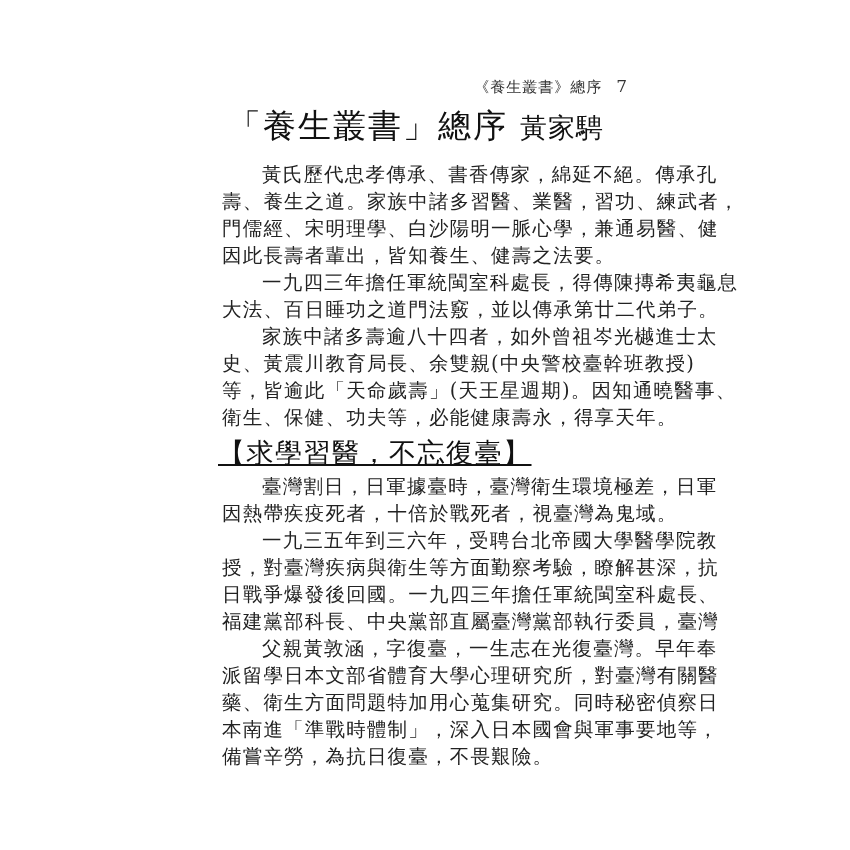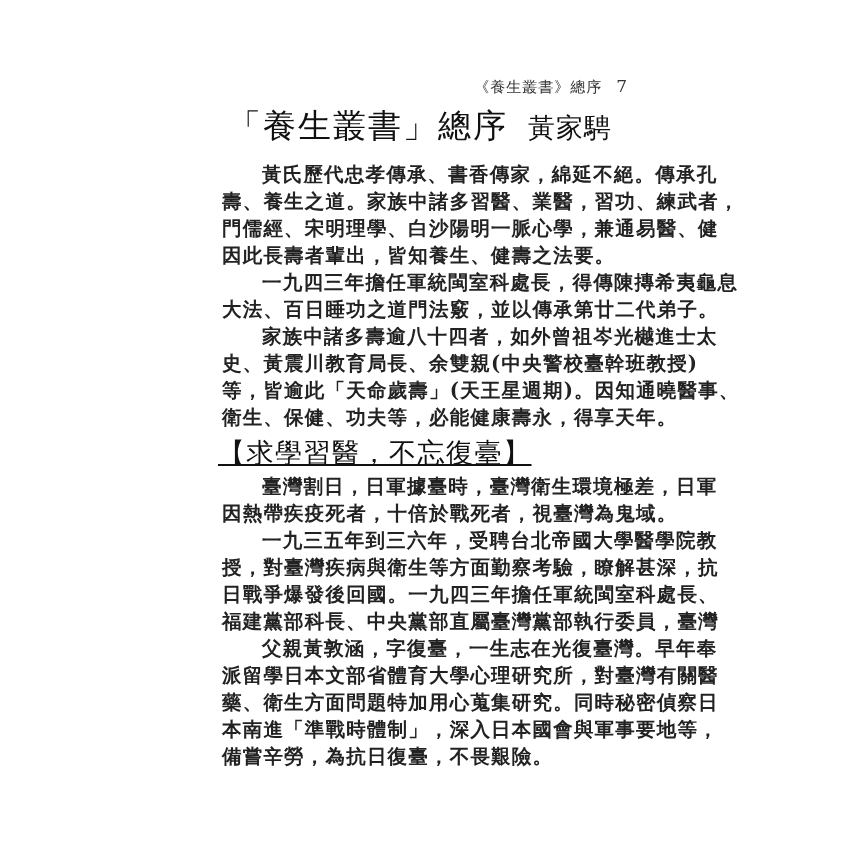--- a/index.html
+++ b/index.html
@@ -4,24 +4,24 @@
 <style>
   html, body { margin:0; padding:0; background:#ffffff; }
   body { width:850px; height:850px; position:relative; overflow:hidden;
          font-family:"DejaVu Serif","Liberation Serif",serif; color:#1a1a1a; }
   .page { position:absolute; left:0; top:12px; width:850px; height:850px; }
   .running-head { position:absolute; top:64px; right:222px; font-size:15px; color:#333;
                   letter-spacing:1px; white-space:nowrap; }
   .running-head .pnum { margin-left:14px; font-size:17px; }
   .title { position:absolute; top:92px; left:228px; white-space:nowrap; color:#111; }
   .title .main { font-size:33px; letter-spacing:2px; }
-  .title .author { font-size:27px; margin-left:20px; letter-spacing:1px; }
+  .title .author { font-size:27px; margin-left:12px; letter-spacing:1px; }
   .body { position:absolute; left:222px; top:149px; width:412px; }
   .para { margin:0; font-size:19.5px; line-height:27px; letter-spacing:1.2px;
-          text-align:justify; color:#222;font-weight:bold; }
+          text-align:justify; color:#222; }
   .para .line { display:block; white-space:nowrap; height:27px; }
   .indent { padding-left:40px; }
   .section-head { font-size:27px; line-height:40px; margin:2px 0 0 -4px; letter-spacing:1.5px;
                   color:#111; white-space:nowrap; height:40px;text-decoration:underline; }
 </style>
 </head>
 <body>
 
 <div class="page">
 

